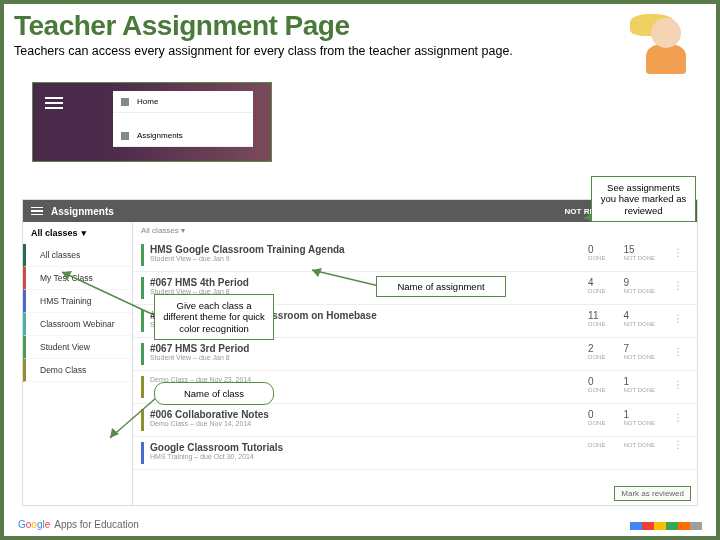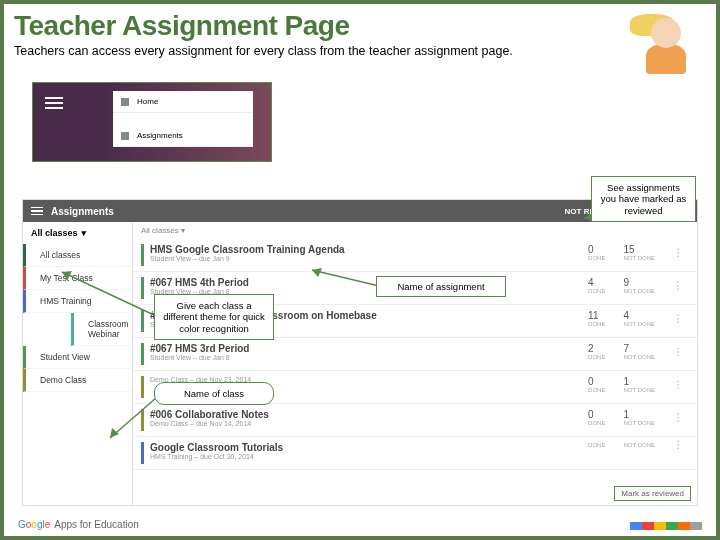--- a/index.html
+++ b/index.html
@@ -28,21 +28,21 @@
   .tab.active { color: #fff; font-weight: bold; }
   
   .app-body { display: flex; height: calc(100% - 22px); }
   .sidebar { width: 110px; background: #fff; border-right: 1px solid #ddd; }
   .dropdown { padding: 6px 8px; font-weight: bold; font-size: 9px; display: flex; align-items: center; gap: 4px; }
   .class-item { padding: 6px 8px 6px 14px; font-size: 8.5px; color: #333; border-left: 3px solid transparent; border-bottom: 1px solid #f5f5f5; }
   .c0 { border-left-color: #2a6a4a; }
   .c1 { border-left-color: #d04a4a; }
   .c2 { border-left-color: #9a4ad0; }
   .c3 { border-left-color: #4a6ad0; }
-  .c4 { border-left-color: #4ab0a0; margin-left: 48px; }
+  .c4 { border-left-color: #4ab0a0; }
   .c5 { border-left-color: #4a9a5a; }
   .c6 { border-left-color: #909030; }
   
   .content { flex: 1; background: #fff; overflow: hidden; position: relative; }
   .content-header { padding: 4px 8px; font-size: 8px; color: #888; filter: blur(0.5px); }
   .assignment-row { padding: 5px 8px; border-bottom: 1px solid #eee; display: flex; align-items: flex-start; gap: 6px; }
   .color-bar { width: 3px; height: 22px; }
   .assignment-info { flex: 1; }
   .assignment-title { font-size: 10px; color: #444; font-weight: bold; filter: blur(0.6px); }
   .assignment-sub { font-size: 7px; color: #999; filter: blur(0.5px); }

